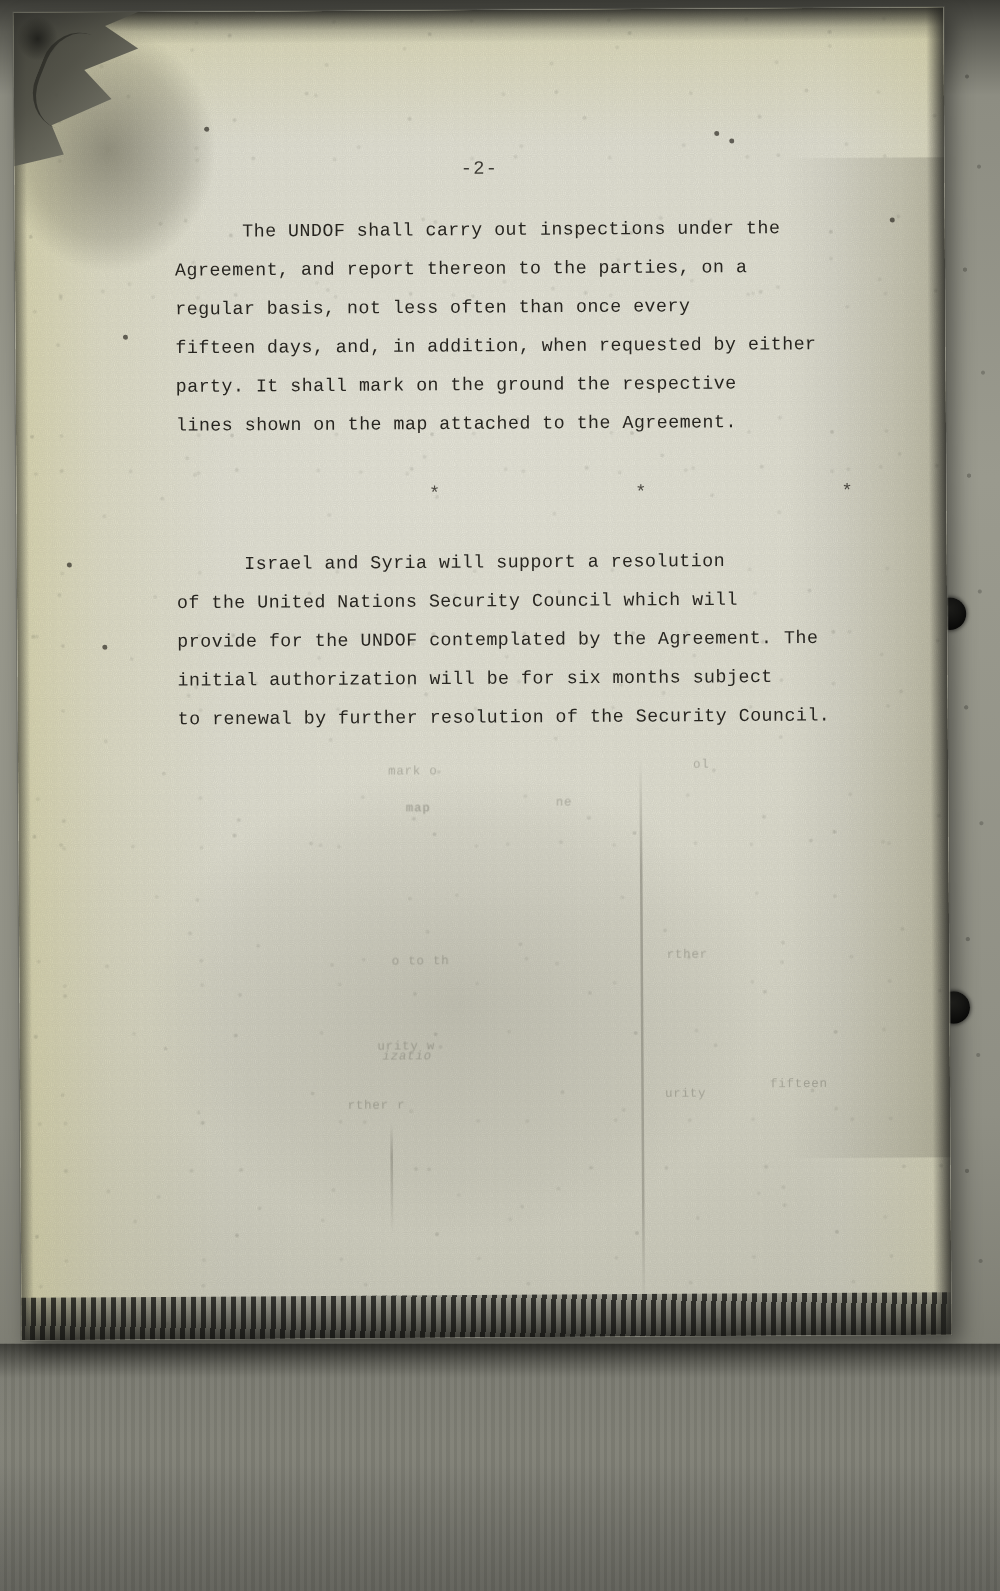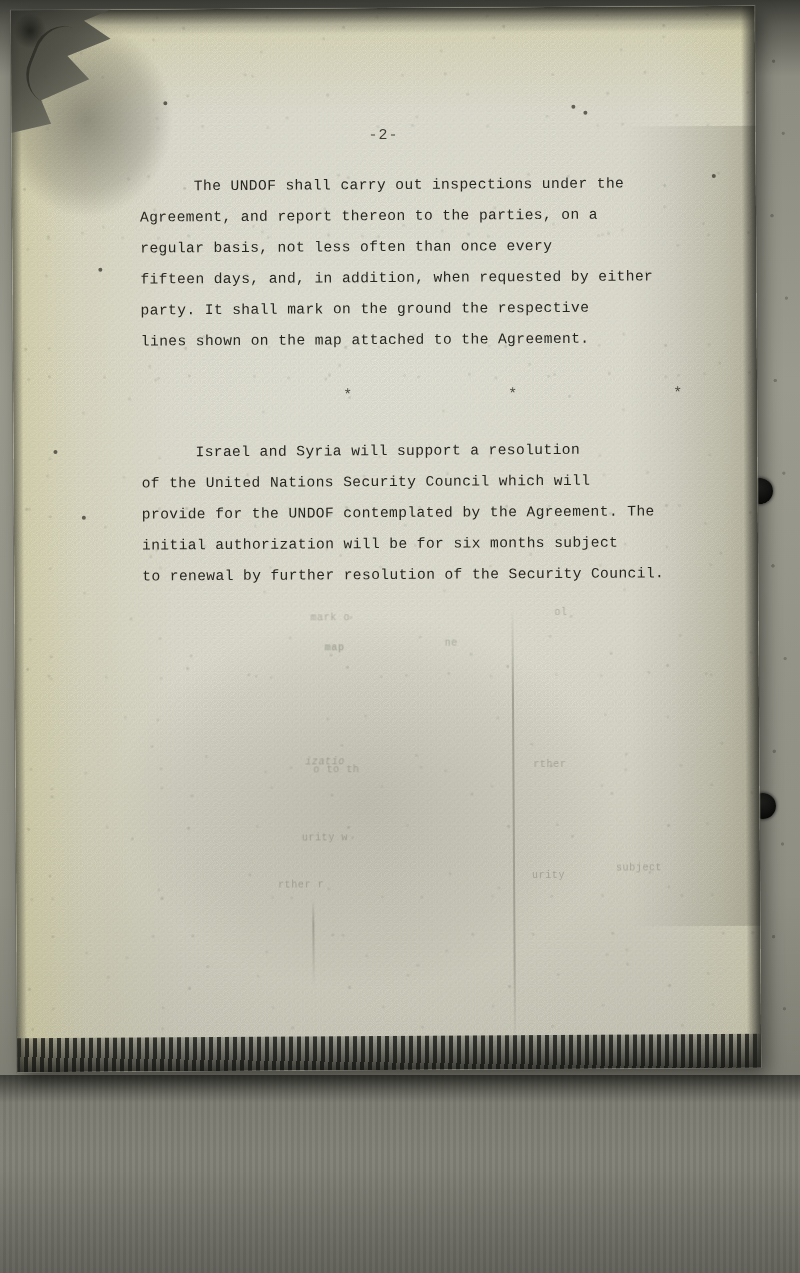--- a/index.html
+++ b/index.html
@@ -296,20 +296,20 @@
       <span class="ln"><span>initial authorization will be for six months subject</span></span>
       <span class="ln"><span>to renewal by further resolution of the Security Council.</span></span>
     </div>
 
     <div class="ghost" style="left:296px; top:604px;">mark o</div>
     <div class="ghost" style="left:540px; top:600px;">ol</div>
     <div class="ghost" style="left:310px; top:634px;font-weight:bold;">map</div>
     <div class="ghost" style="left:430px; top:630px;">ne</div>
     <div class="ghost" style="left:298px; top:756px;">o to th</div>
     <div class="ghost" style="left:518px; top:752px;">rther</div>
-    <div class="ghost" style="left:290px; top:748px;font-style:italic;">izatio</div>
+    <div class="ghost" style="left:290px; top:832px;font-style:italic;">izatio</div>
     <div class="ghost" style="left:286px; top:824px;">urity w</div>
     <div class="ghost" style="left:516px; top:863px;text-align:right;">urity</div>
     <div class="ghost" style="left:262px; top:871px;text-align:center;">rther r</div>
-    <div class="ghost" style="left:600px; top:856px;">subject</div>
+    <div class="ghost" style="left:600px; top:856px;">fifteen</div>
 
   </div>
 </div>
 
 </body></html>

